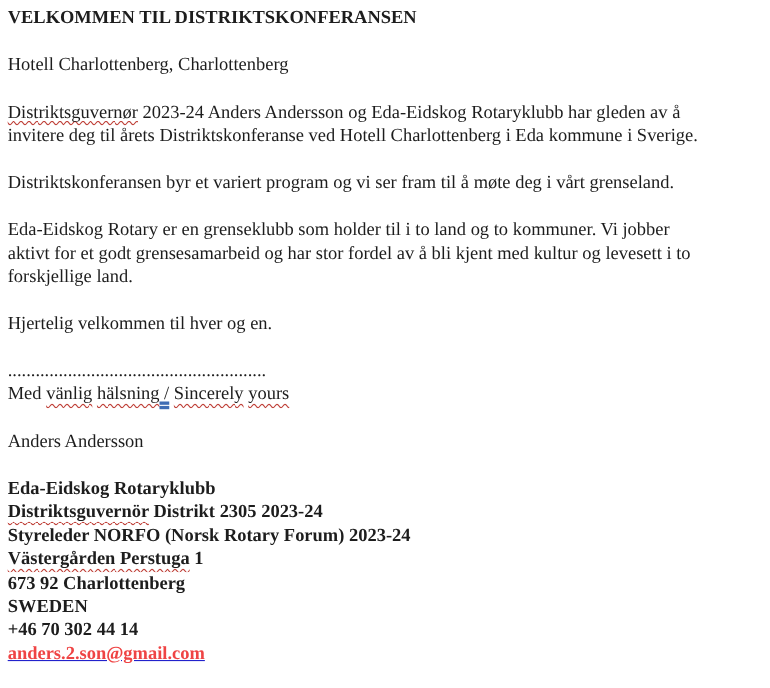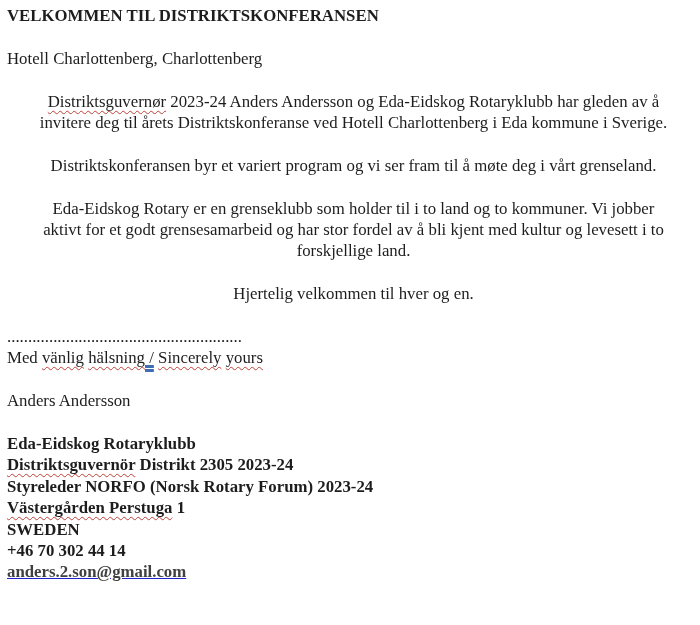--- a/index.html
+++ b/index.html
@@ -18,40 +18,40 @@
     font-family: "Liberation Serif", serif;
     font-size: 16.8px;
     line-height: 21.4px;
     color: #1d1d1d;
     overflow: hidden;
     border-radius: 26px;
   }
   .block { margin: 0 0 21.4px 0; }
   .block:last-child { margin-bottom: 0; font-weight: bold; }
   .line { white-space: pre; }
-  .wrapline { white-space: pre; text-align: center; }
+  .wrapline { white-space: pre; }
   .title { font-weight: bold; }
   .spell {
     text-decoration-line: underline;
     text-decoration-style: wavy;
     text-decoration-color: #bf4038;
     text-decoration-thickness: 1px;
     text-underline-offset: 3px;
     text-decoration-skip-ink: none;
   }
   .grammar {
     text-decoration-line: underline;
     text-decoration-style: double;
     text-decoration-color: #3f6db4;
     text-decoration-thickness: 3px;
     text-underline-offset: 2px;
     text-decoration-skip-ink: none;
   }
   a.link {
-    color: #404040;
+    color: #ef4444;
     text-decoration: underline;
     text-decoration-color: #2222cc;
     cursor: pointer;
   }
 </style>
 </head>
 <body>
 
 <div class="doc">
 
@@ -77,18 +77,19 @@
     <div class="line"><span>Med </span><span class="spell">vänlig</span><span> </span><span class="spell">hälsning</span><span class="grammar"> /</span><span> </span><span class="spell">Sincerely</span><span> </span><span class="spell">yours</span></div>
   </div>
 
   <div class="block line">Anders Andersson</div>
 
   <div class="block">
     <div class="line">Eda-Eidskog Rotaryklubb</div>
     <div class="line"><span class="spell">Distriktsguvernör</span><span> Distrikt 2305 2023-24</span></div>
     <div class="line">Styreleder NORFO (Norsk Rotary Forum) 2023-24</div>
     <div class="line"><span class="spell">Västergården Perstuga</span><span> 1</span></div>
+    <div class="line">673 92 Charlottenberg</div>
     <div class="line">SWEDEN</div>
     <div class="line">+46 70 302 44 14</div>
     <div class="line"><a class="link">anders.2.son@gmail.com</a></div>
   </div>
 
 </div>
 
 </body></html>

